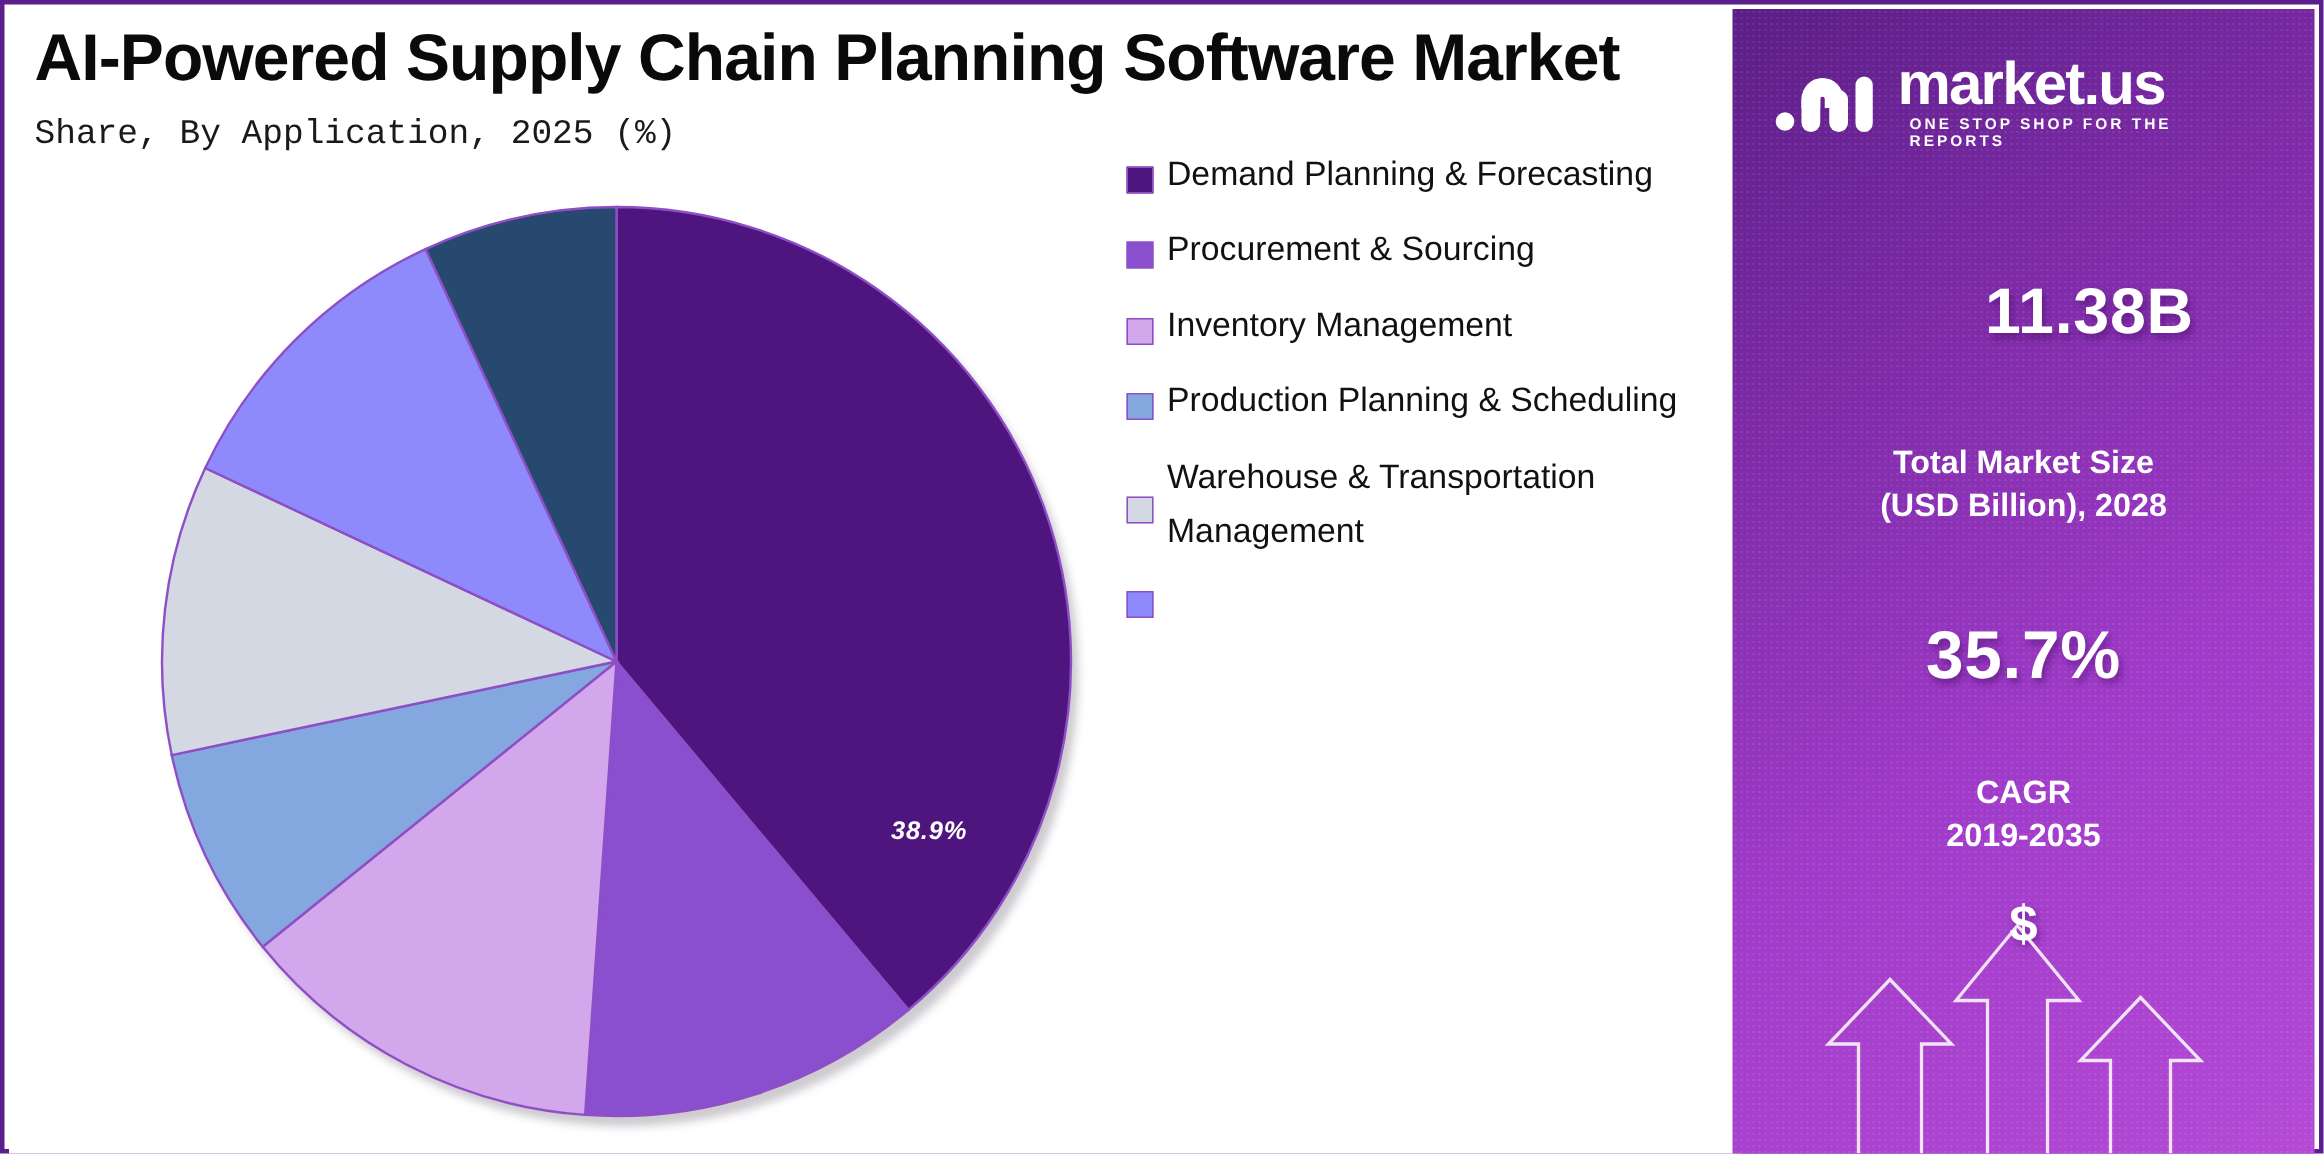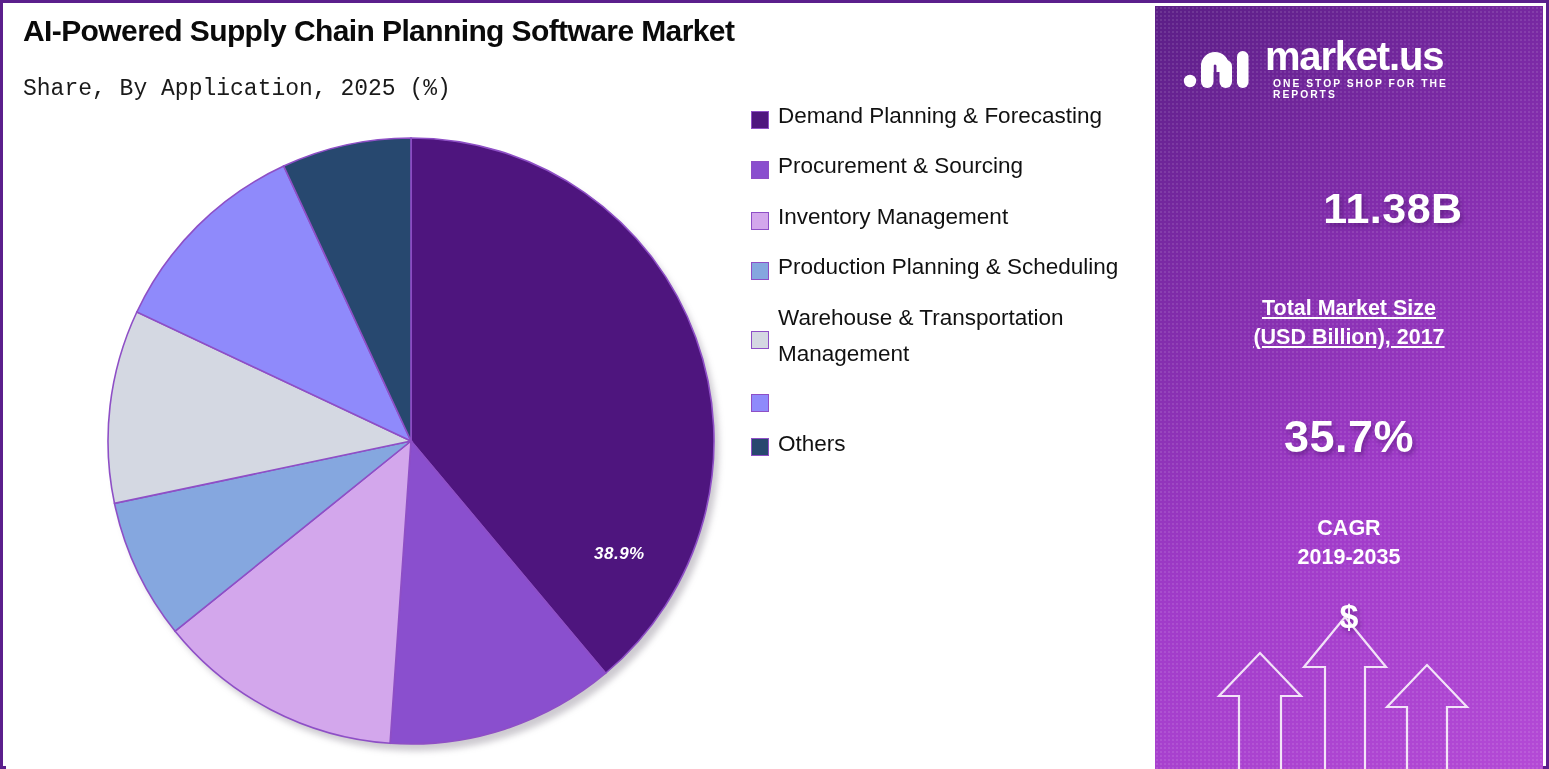--- a/index.html
+++ b/index.html
@@ -1,40 +1,40 @@
 <!DOCTYPE html>
 <html><head>
 <meta charset="utf-8">
 <style>
   html,body{margin:0;padding:0;}
   body{width:1549px;height:769px;background:#ffffff;font-family:"Liberation Sans",sans-serif;overflow:hidden;}
   .frame{position:absolute;inset:0;border:3px solid #5B1F8C;box-sizing:border-box;background:#fff;}
   .left-pane{position:absolute;left:3px;top:3px;width:1155px;height:763px;background:#fff;}
-  .title{position:absolute;left:17px;top:8px;font-size:30px;font-weight:bold;color:#0a0a0a;letter-spacing:-0.6px;white-space:nowrap;}
+  .title{position:absolute;left:17px;top:8px;font-size:44px;font-weight:bold;color:#0a0a0a;letter-spacing:-0.6px;white-space:nowrap;}
   .subtitle{position:absolute;left:17px;top:70px;font-size:23px;color:#1a1a1a;white-space:nowrap;font-family:Liberation Mono, monospace;}
   .pie-wrap{position:absolute;left:88px;top:130px;width:640px;height:635px;}
   .pie-svg{position:absolute;left:0;top:0;}
   .pie-label{position:absolute;left:500px;top:408px;font-size:17px;font-weight:bold;font-style:italic;color:#ffffff;letter-spacing:0.5px;}
   .legend{position:absolute;left:745px;top:92px;width:400px;}
   .legend-row{display:flex;align-items:center;margin-bottom:14px;}
   .swatch{width:18px;height:18px;flex:0 0 18px;margin-top:7px;margin-right:9px;border:1px solid #8E4FC6;box-sizing:border-box;}
   .legend-text{font-size:22.5px;color:#111;line-height:1.62;max-width:370px;}
   .right-pane{position:absolute;right:3px;top:3px;width:388px;height:763px;
       background:linear-gradient(150deg,#5B1E86 0%,#7C2AA6 28%,#A03BC9 62%,#B44AD6 100%);overflow:hidden;}
   .right-pane:before{content:"";position:absolute;inset:0;
       background-image:radial-gradient(rgba(255,255,255,.10) 1px, transparent 1px);
       background-size:4px 4px;pointer-events:none;}
   .logo{position:absolute;left:28px;top:28px;width:330px;height:62px;}
   .logo-mark{position:absolute;left:0;top:4px;width:74px;height:52px;}
   .logo-word{position:absolute;left:82px;top:0px;font-size:40px;font-weight:bold;color:#fff;letter-spacing:-1.2px;}
   .logo-tag{position:absolute;left:90px;top:44px;font-size:10.3px;font-weight:bold;color:#fff;letter-spacing:2.0px;}
   .stat-big{position:absolute;width:100%;text-align:center;font-size:43px;font-weight:bold;color:#fff;letter-spacing:0.5px;text-shadow:2px 3px 5px rgba(60,8,90,.45);}
   .stat-cap{position:absolute;width:100%;text-align:center;font-size:21.5px;font-weight:bold;color:#fff;line-height:1.33;}
   .v1{top:178px;padding-left:44px;}
-  .c1{top:288px;text-decoration:underline;}
+  .c1{top:288px;}
   .v2{top:405px;font-size:45px;}
   .c2{top:508px;}
   .arrows{position:absolute;left:0;bottom:0;width:388px;height:190px;}
   .dollar{position:absolute;width:100%;text-align:center;top:591px;font-size:34px;font-weight:bold;color:#fff;text-shadow:2px 3px 5px rgba(60,8,90,.4);}
 </style>
 </head>
 <body>
 
 <div class="frame">
 
@@ -73,24 +73,20 @@
           <span class="swatch" style="background: rgb(133, 167, 223);"></span>
           <span class="legend-text">Production Planning &amp; Scheduling</span>
         </div>
         <div class="legend-row">
           <span class="swatch" style="background: rgb(212, 216, 226);"></span>
           <span class="legend-text">Warehouse &amp; Transportation Management</span>
         </div>
         <div class="legend-row">
           <span class="swatch" style="background: rgb(143, 138, 251);"></span>
         </div>
-        <div class="legend-row">
-          <span class="swatch" style="background: rgb(39, 72, 111);"></span>
-          <span class="legend-text">Others</span>
-        </div>
       </div>
   </div>
 
   <div class="right-pane">
     <div class="logo">
       <svg class="logo-mark" viewBox="0 0 74 52">
         <g fill="#ffffff">
           <circle cx="7" cy="43" r="6.2"></circle>
           <rect x="18" y="22" width="12.5" height="28" rx="6.2"></rect>
           <path d="M18 28 A14 14 0 0 1 46 28 L46 34 L33.5 34 L33.5 28 A1.5 1.5 0 0 0 30.5 28 L30.5 34 L18 34 Z"></path>
@@ -98,21 +94,21 @@
           <rect x="54" y="13" width="11.5" height="37" rx="5.7"></rect>
         </g>
       </svg>
       <div class="logo-word">market.us</div>
       <div class="logo-tag">ONE STOP SHOP FOR THE REPORTS</div>
     </div>
 
     <div class="stat-big v1">11.38B</div>
     <div class="stat-cap c1">
       <div>Total Market Size</div>
-      <div>(USD Billion), 2017</div>
+      <div>(USD Billion), 2028</div>
     </div>
 
     <div class="stat-big v2">35.7%</div>
     <div class="stat-cap c2">
       <div>CAGR</div>
       <div>2019-2035</div>
     </div>
 
     <div class="dollar">$</div>
 

